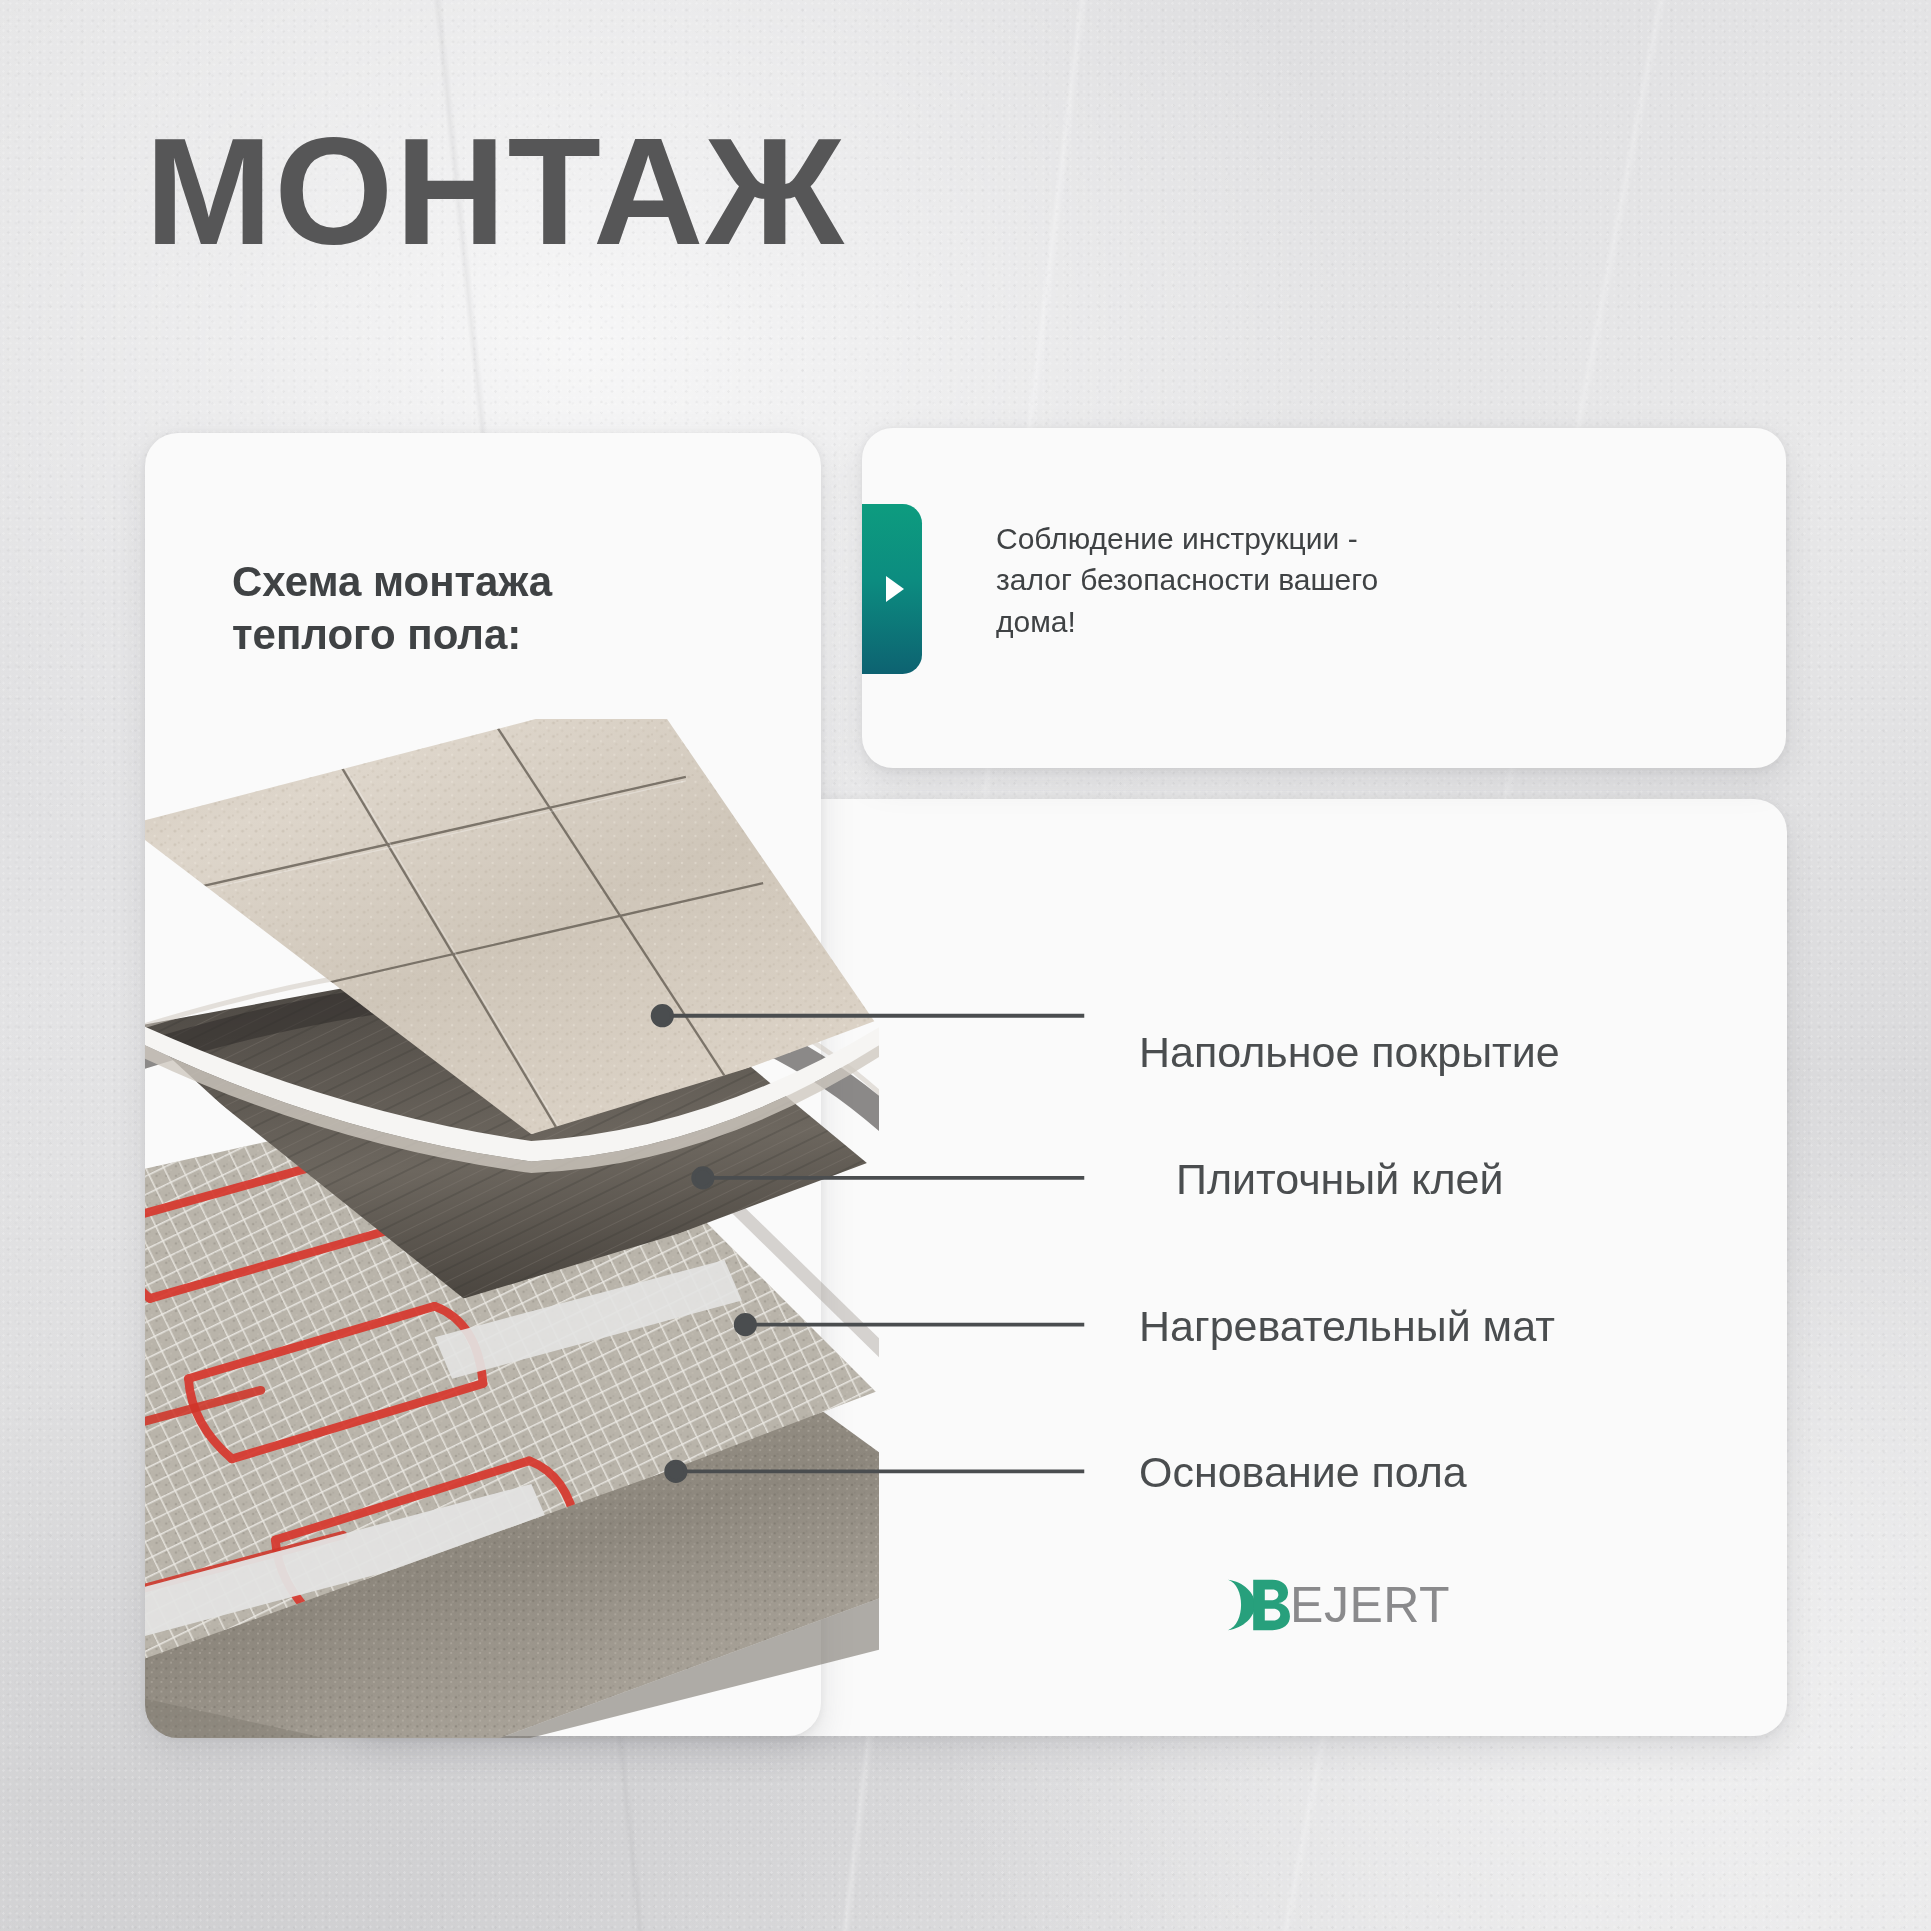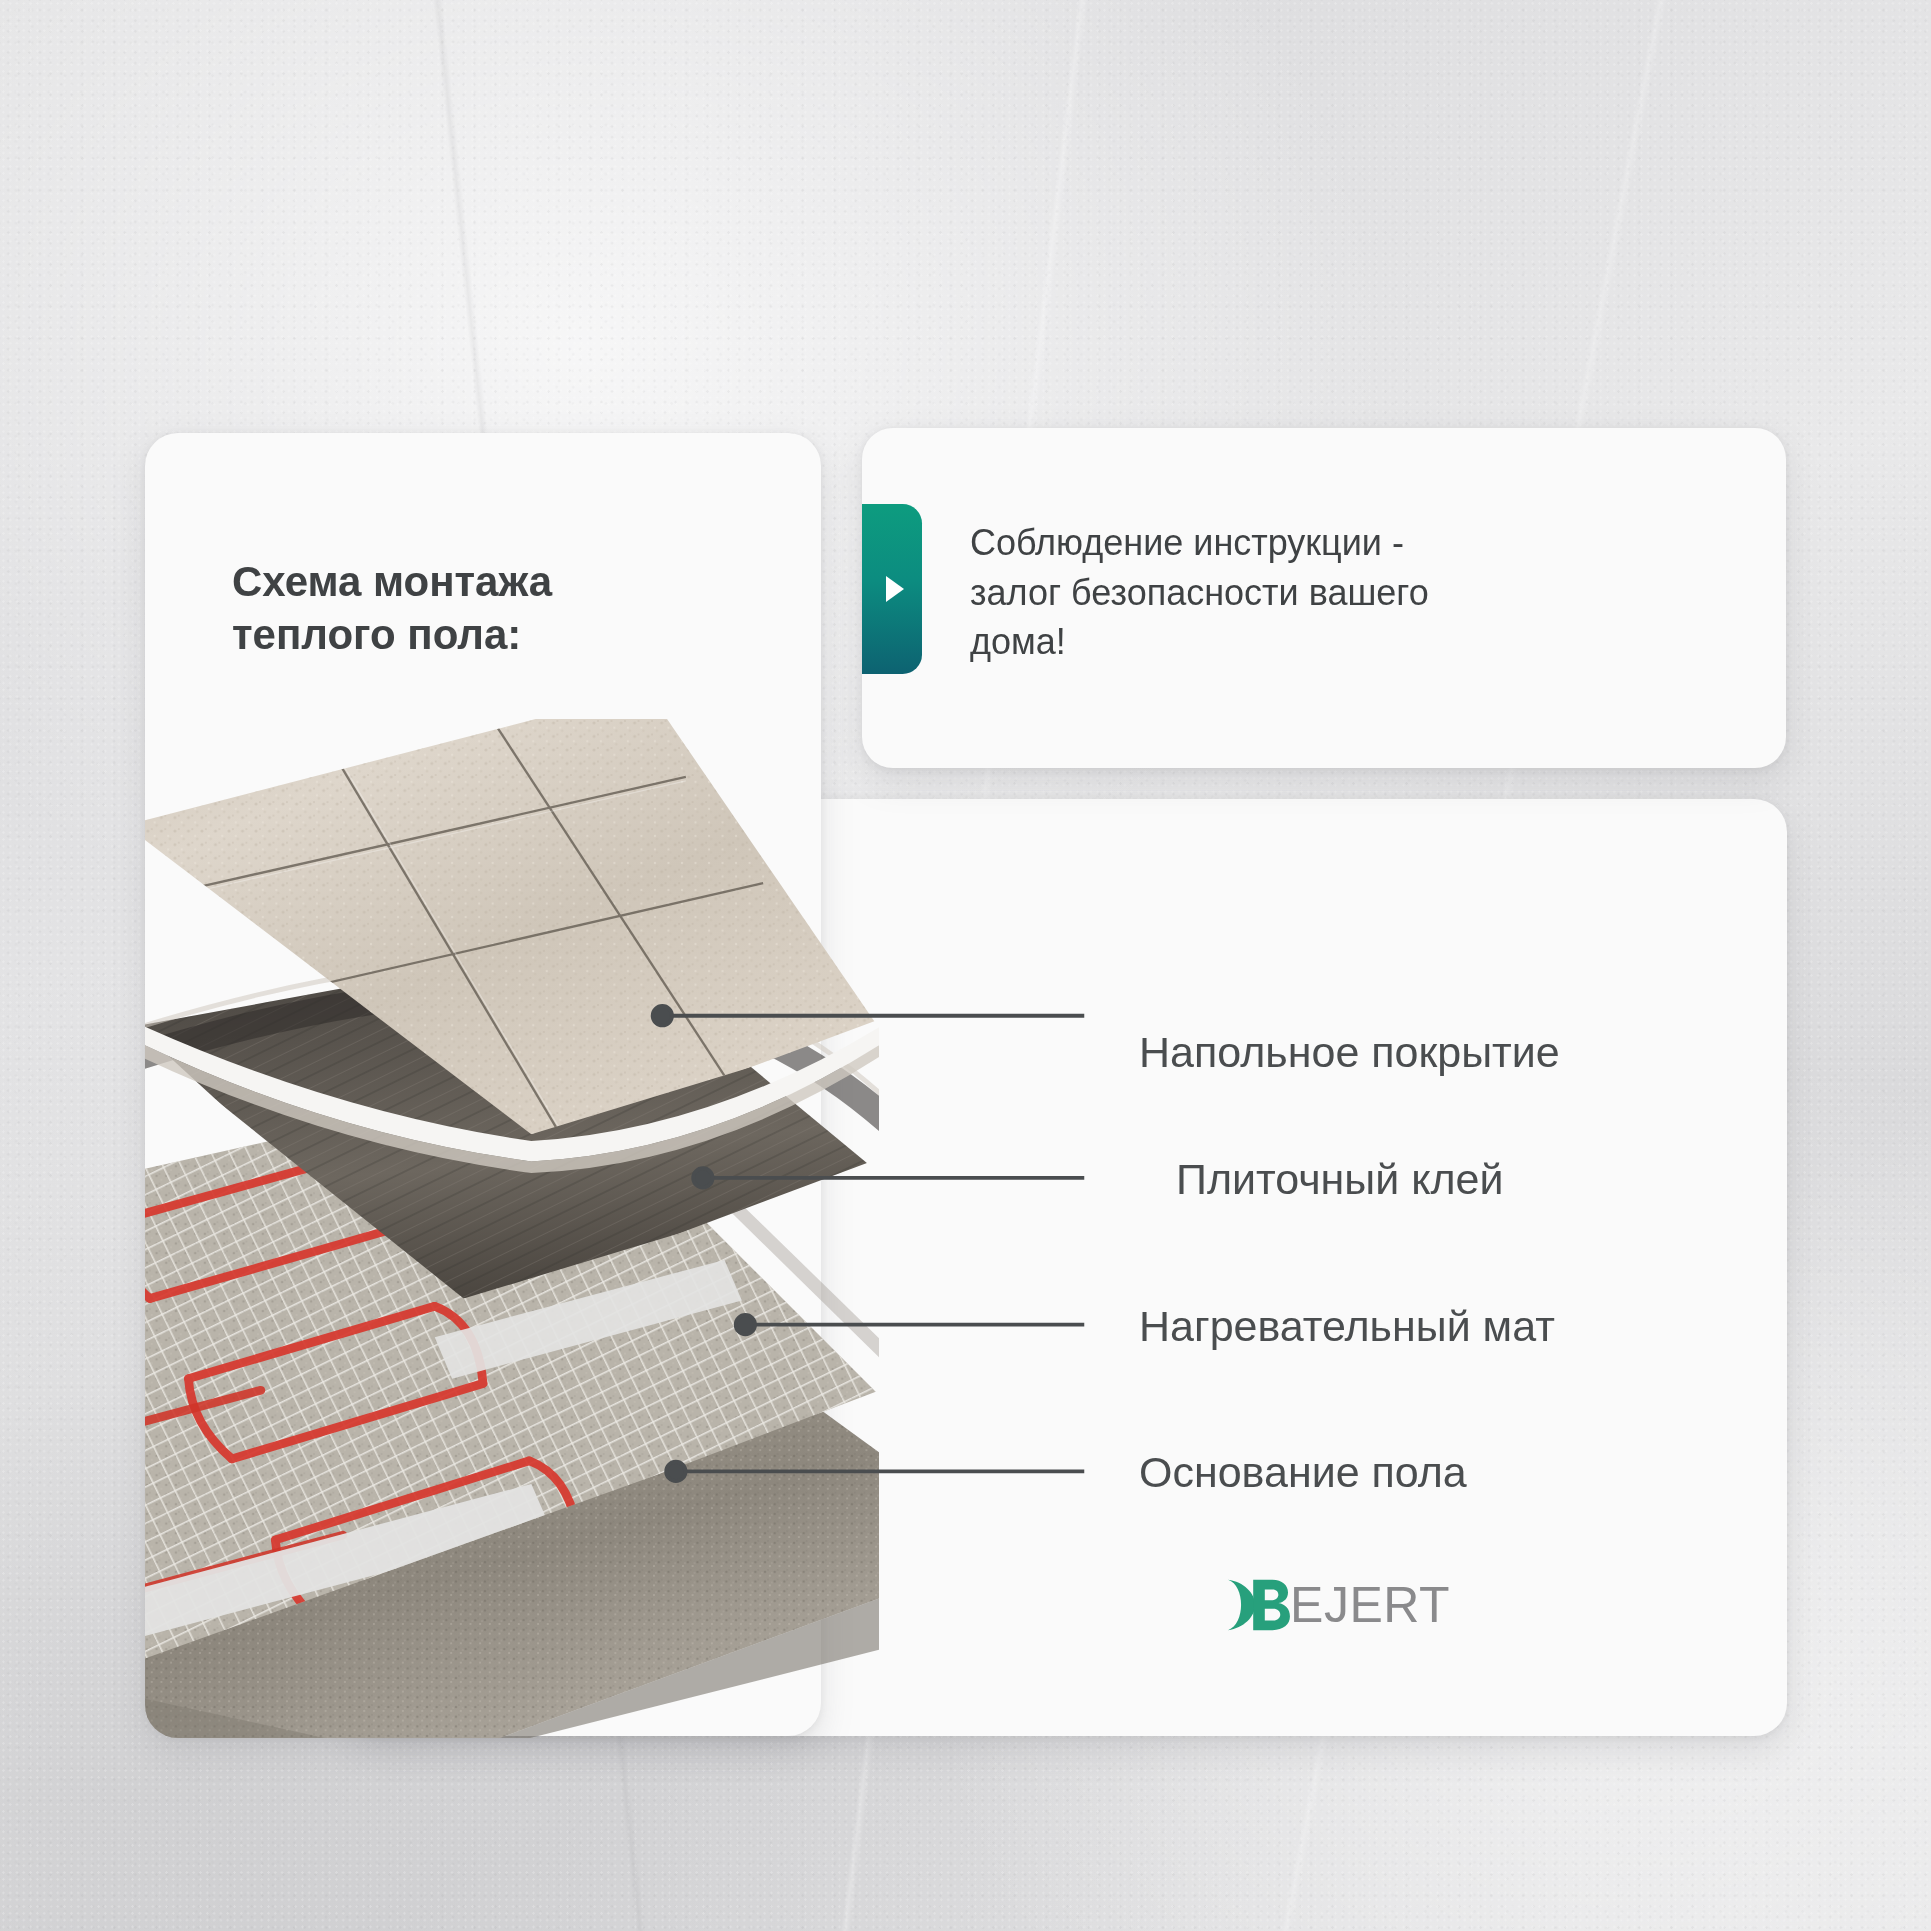--- a/index.html
+++ b/index.html
@@ -105,23 +105,23 @@
   .accent-tab .play{
     width:0; height:0;
     border-left:18.3px solid #ffffff;
     border-top:13.5px solid transparent;
     border-bottom:13.5px solid transparent;
     margin-left:6.8px;
   }
 
   .note-text{
     position:absolute;
-    left:970px; top:518px;
+    left:996px; top:518px;
     width:753px;
-    font-size:36px;
+    font-size:30px;
     line-height:1.38;
     color:#3f4244;
     z-index:6;
     white-space:pre-line;
   }
 
   
   .floor{
     position:absolute;
     left:145px; top:719px;
@@ -163,20 +163,21 @@
   }
 </style>
 </head>
 <body>
 
 <div class="stage">
 
   <div class="grain"></div>
   <div class="scratches"></div>
 
+  <h1 class="page-title">МОНТАЖ</h1>
 
   <div class="card" id="labels-card"></div>
   <div class="card" id="scheme-card"></div>
   <div class="card" id="note-card"></div>
 
   <div class="scheme-heading">Схема монтажа
 теплого пола:</div>
 
   <div class="accent-tab">
     <span class="play"></span>

